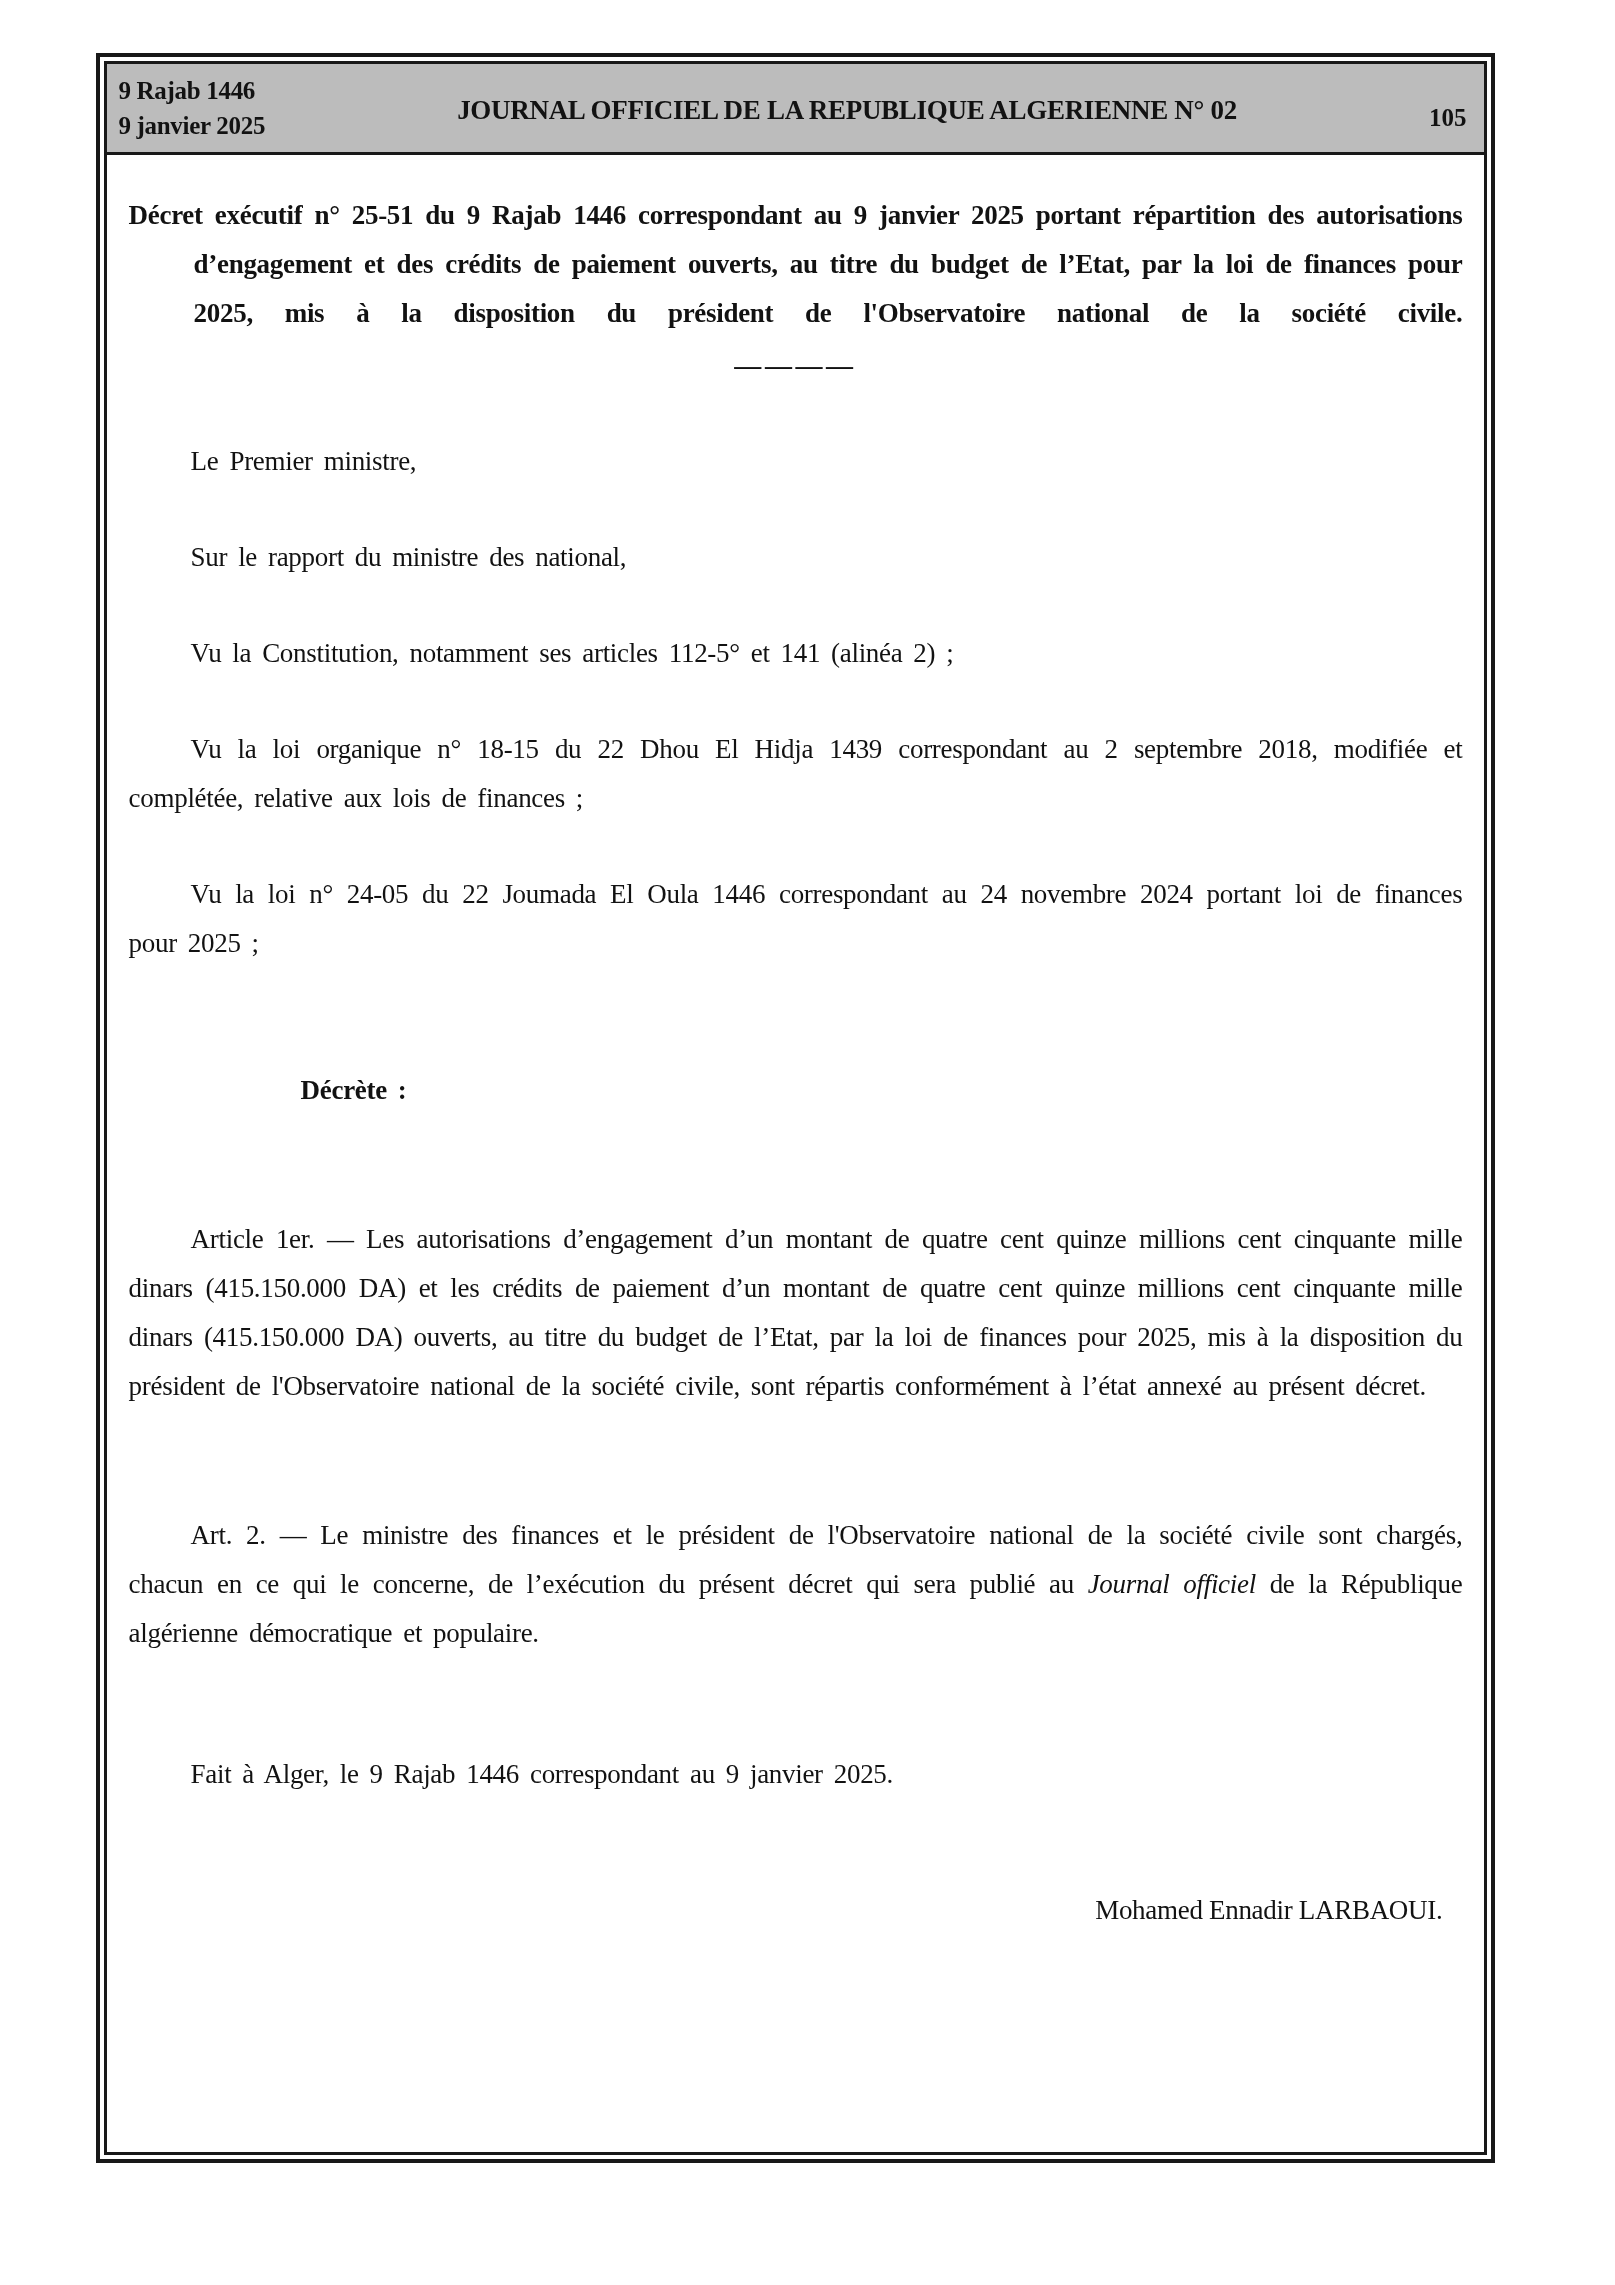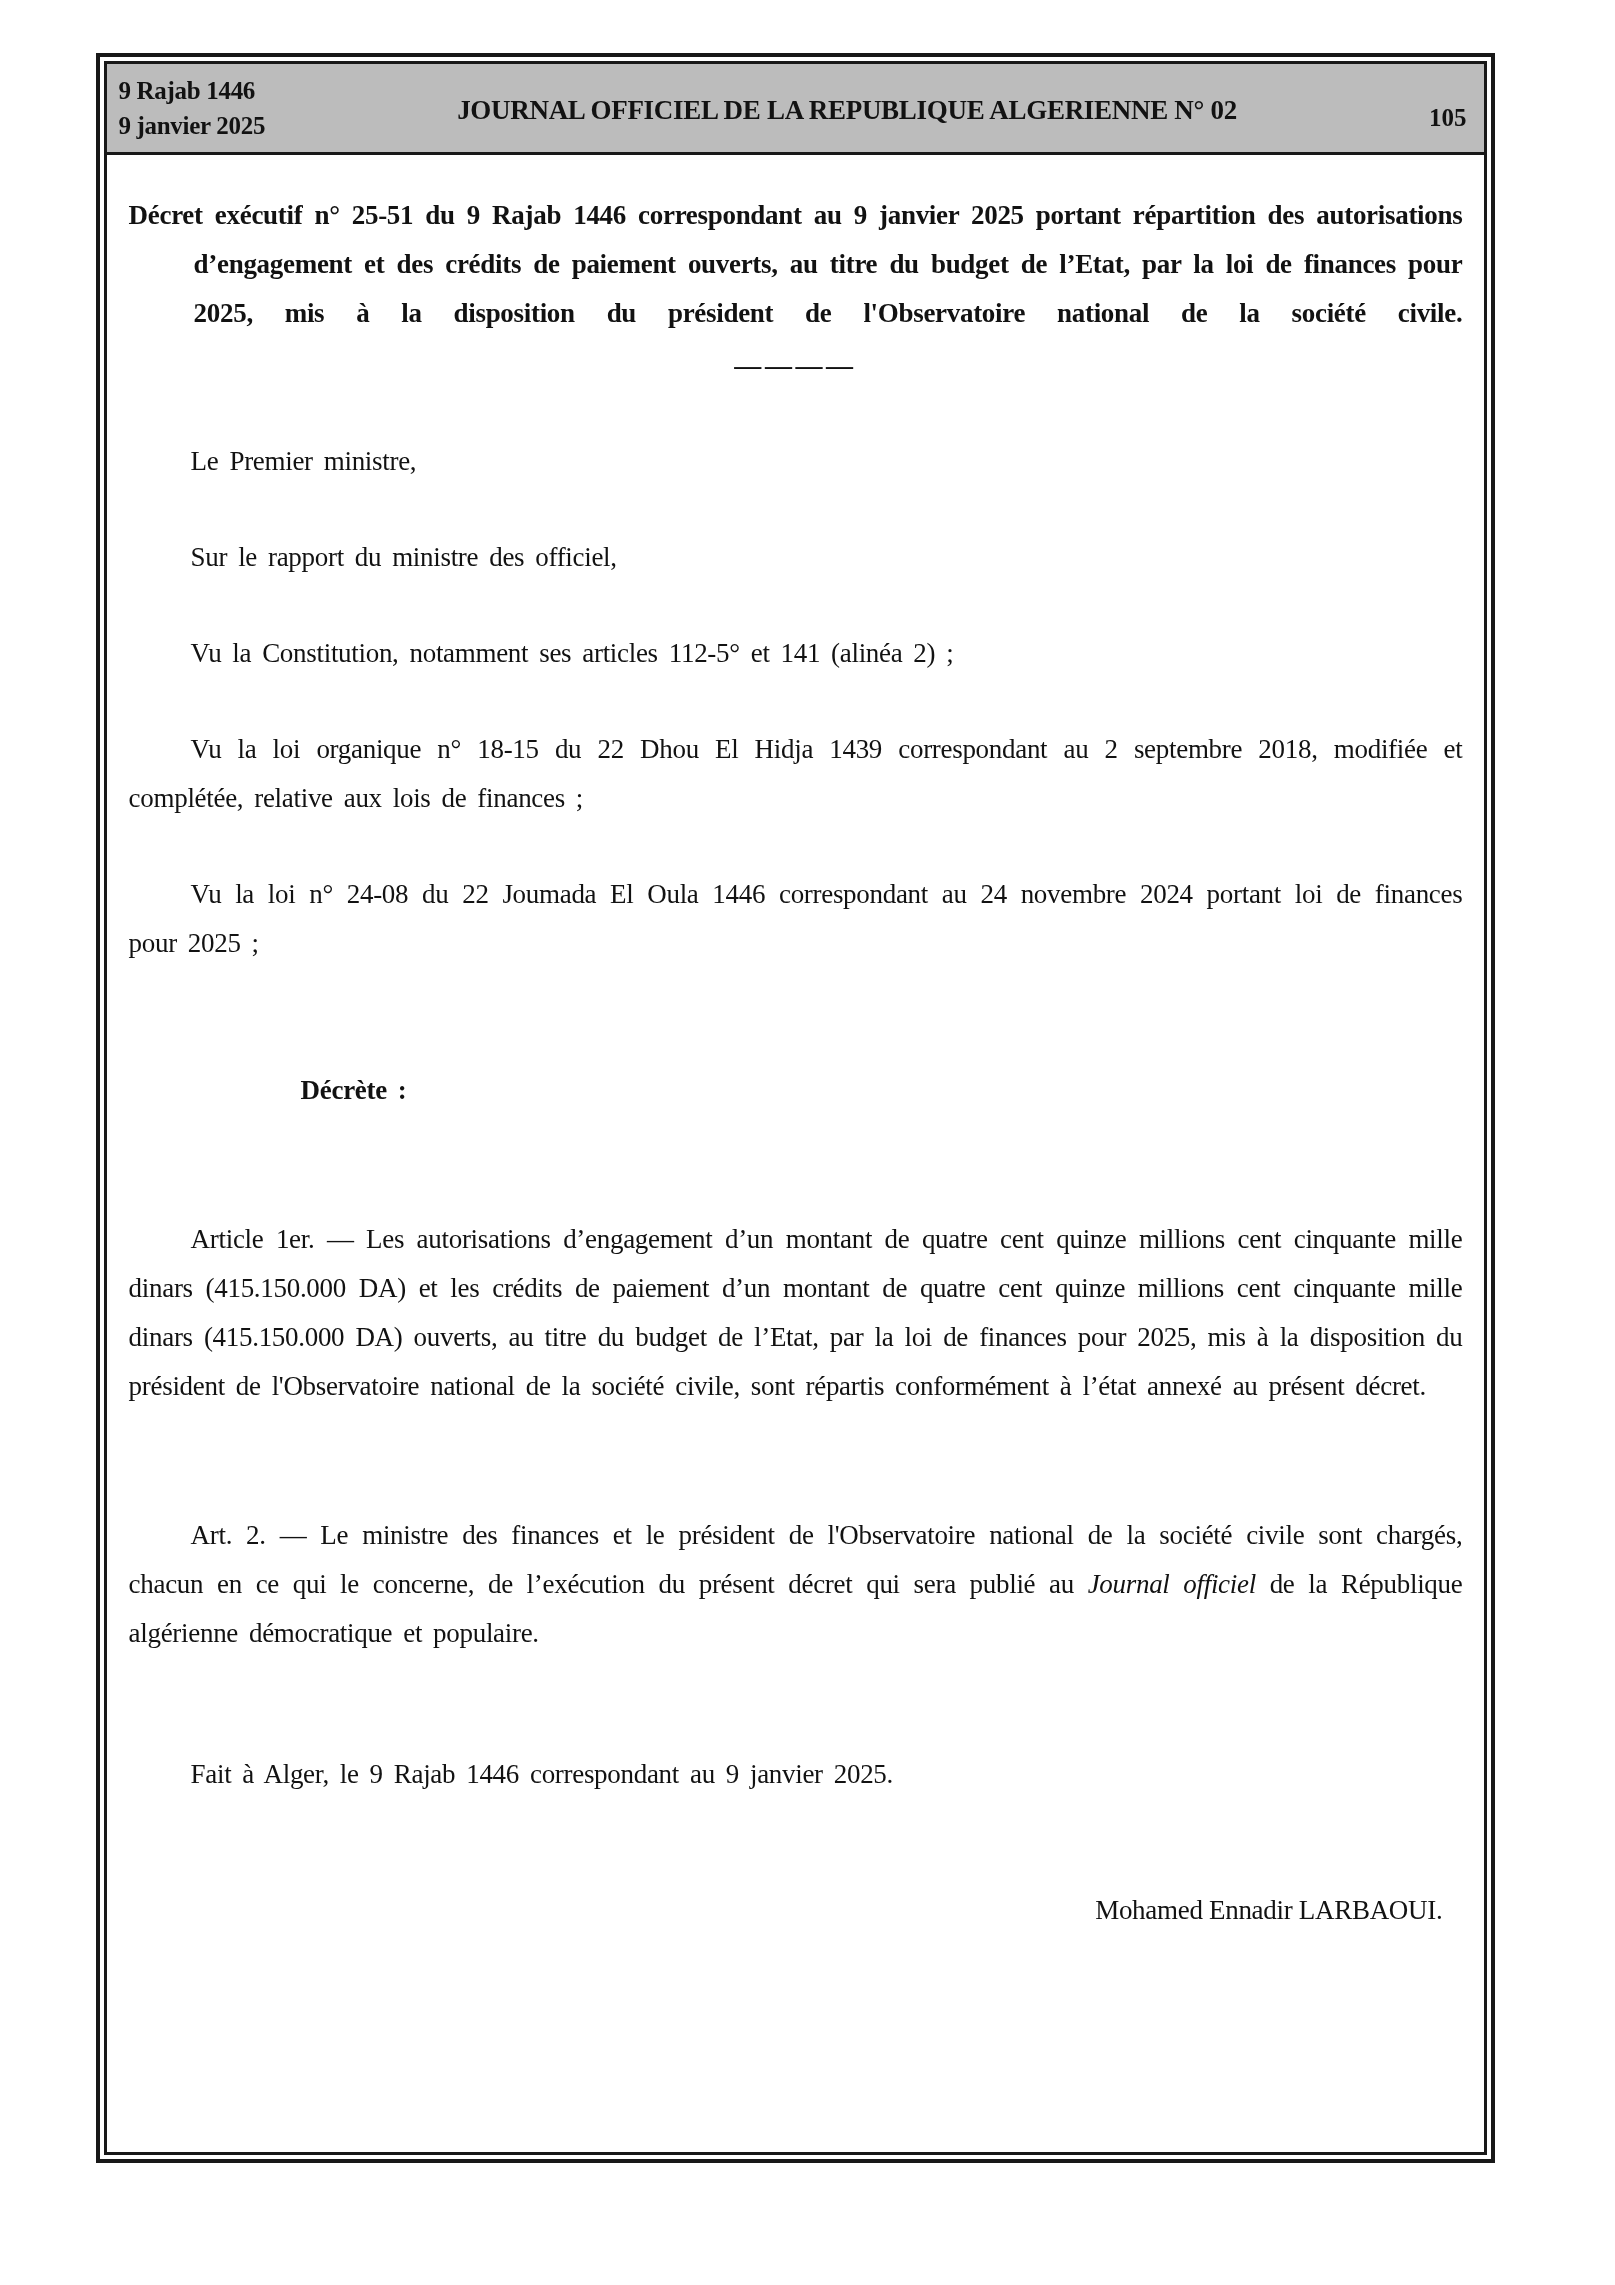--- a/index.html
+++ b/index.html
@@ -136,24 +136,24 @@
         <div class="masthead-title">JOURNAL OFFICIEL DE LA REPUBLIQUE ALGERIENNE N° 02</div>
         <div class="masthead-page">105</div>
       </header>
 
       <main class="content">
         <p class="decree-title">Décret exécutif n° 25-51 du 9 Rajab 1446 correspondant au 9 janvier 2025 portant répartition des autorisations d’engagement et des crédits de paiement ouverts, au titre du budget de l’Etat, par la loi de finances pour 2025, mis à la disposition du président de l'Observatoire national de la société civile.</p>
 
         <div class="separator">————</div>
 
         <p class="para">Le Premier ministre,</p>
-        <p class="para">Sur le rapport du ministre des officiel,</p>
+        <p class="para">Sur le rapport du ministre des national,</p>
         <p class="para">Vu la Constitution, notamment ses articles 112-5° et 141 (alinéa 2) ;</p>
         <p class="para">Vu la loi organique n° 18-15 du 22 Dhou El Hidja 1439 correspondant au 2 septembre 2018, modifiée et complétée, relative aux lois de finances ;</p>
-        <p class="para">Vu la loi n° 24-08 du 22 Joumada El Oula 1446 correspondant au 24 novembre 2024 portant loi de finances pour 2025 ;</p>
+        <p class="para">Vu la loi n° 24-05 du 22 Joumada El Oula 1446 correspondant au 24 novembre 2024 portant loi de finances pour 2025 ;</p>
 
         <p class="enacting">Décrète :</p>
 
         <p class="article">Article 1er. — Les autorisations d’engagement d’un montant de quatre cent quinze millions cent cinquante mille dinars (415.150.000 DA) et les crédits de paiement d’un montant de quatre cent quinze millions cent cinquante mille dinars (415.150.000 DA) ouverts, au titre du budget de l’Etat, par la loi de finances pour 2025, mis à la disposition du président de l'Observatoire national de la société civile, sont répartis conformément à l’état annexé au présent décret.</p>
 
         <p class="article"><span>Art. 2. — Le ministre des finances et le président de l'Observatoire national de la société civile sont chargés, chacun en ce qui le concerne, de l’exécution du présent décret qui sera publié au </span><i>Journal officiel</i><span> de la République algérienne démocratique et populaire.</span></p>
 
         <p class="fait">Fait à Alger, le 9 Rajab 1446 correspondant au 9 janvier 2025.</p>
 
         <p class="signatory">Mohamed Ennadir LARBAOUI.</p>

